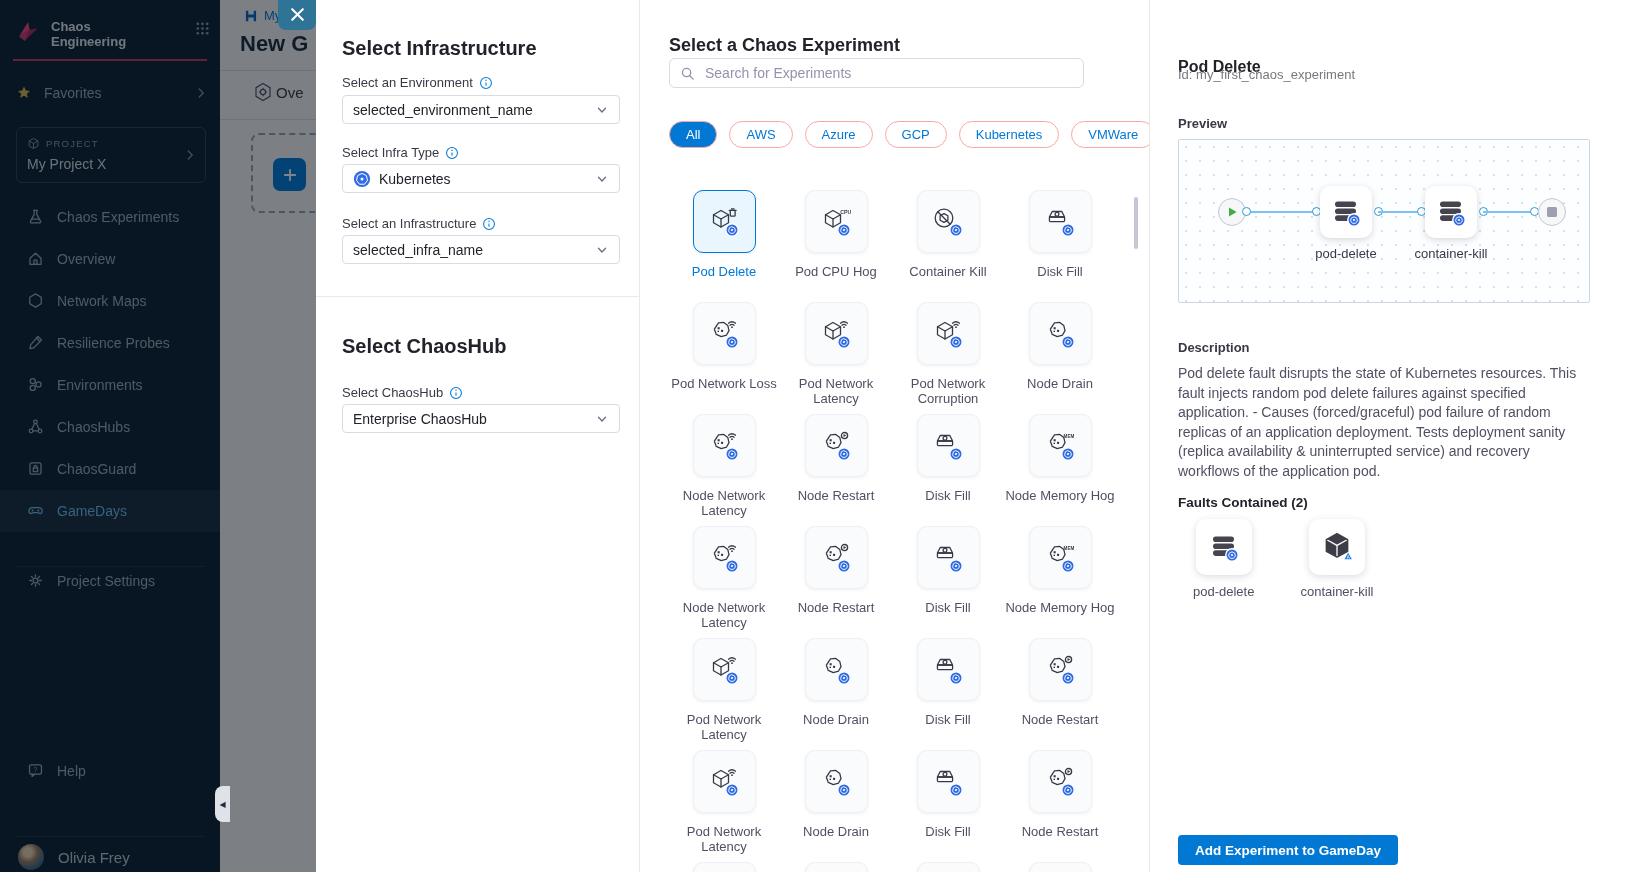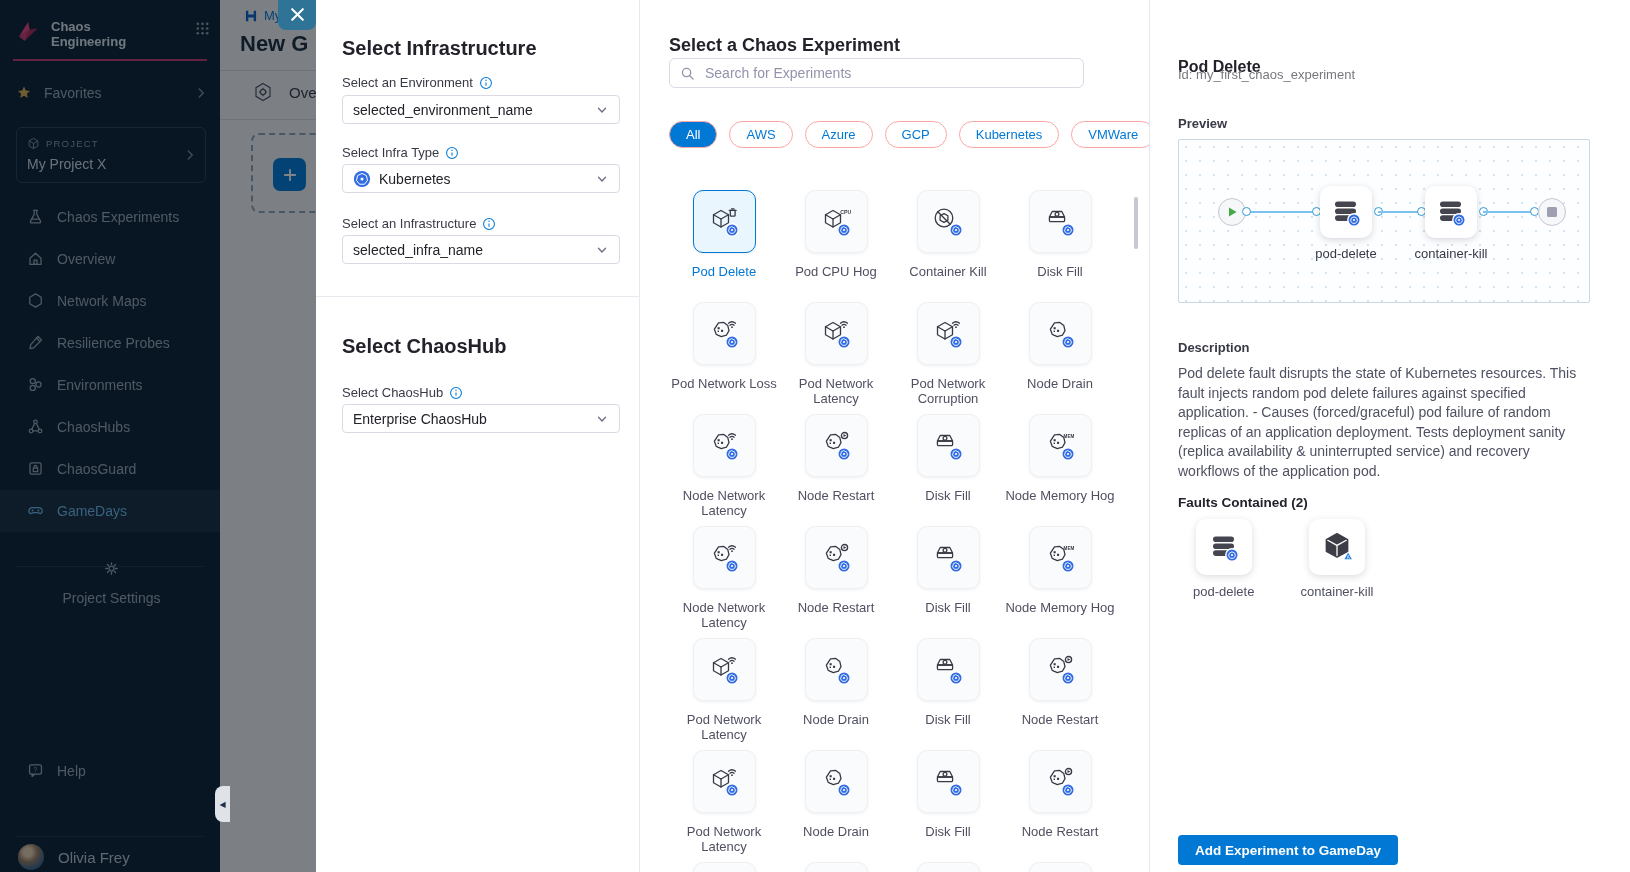--- a/index.html
+++ b/index.html
@@ -20,37 +20,37 @@
               border-radius:6px;padding:9px 10px;}
   .sb-proj-kicker{display:flex;align-items:center;gap:6px;font-size:9.5px;letter-spacing:1.2px;color:#8b99a5;}
   .sb-proj-name{font-size:14px;color:#d2dae1;margin-top:6px;}
   .sb-proj-chev{position:absolute;right:8px;top:20px;color:#7e8d99;}
   .sb-nav{position:absolute;left:0;right:0;top:196px;}
   .sb-item{height:42px;display:flex;align-items:center;gap:12px;padding:0 12px 0 27px;color:#9aa7b2;
            font-size:14px;cursor:pointer;}
   .sb-item .ic{width:18px;height:18px;flex:0 0 18px;}
   .sb-item.active{background:#182c41;color:#6cb8e6;}
   .sb-sep{position:absolute;left:16px;right:16px;top:566px;height:1px;background:#1c3246;}
-  .sb-settings{position:absolute;left:0;right:12px;top:560px;flex-direction:column;}
+  .sb-settings{position:absolute;left:0;right:12px;top:560px;}
   .sb-help{position:absolute;left:0;right:0;top:750px;}
   .sb-rule2{position:absolute;left:16px;right:16px;top:836px;height:1px;background:#1c3246;}
   .sb-user{position:absolute;left:18px;top:844px;display:flex;align-items:center;gap:14px;
            color:#b9c4cd;font-size:15px;}
   .avatar{width:26px;height:26px;border-radius:50%;
           background:radial-gradient(circle at 38% 32%,#e8cfae 18%,#9a7d62 40%,#41658a 70%,#24405c);}
   .collapse-tab{position:absolute;left:215px;top:786px;width:15px;height:36px;background:#dfe3e7;
                 border-radius:8px 0 0 8px;z-index:42;display:flex;align-items:center;justify-content:center;
                 font-size:8px;color:#1b2e4a;}
   
   .page-sliver{position:absolute;left:220px;top:0;width:96px;height:872px;background:#f4f5f7;}
   .crumb{position:absolute;left:24px;top:8px;display:flex;align-items:center;gap:6px;font-size:13px;
          color:#0278d5;white-space:nowrap;}
   .bg-title{position:absolute;left:20px;top:31px;font-size:22px;font-weight:bold;color:#1c2a3d;white-space:nowrap;}
   .bg-rule1{position:absolute;left:0;right:0;top:70px;height:1px;background:#d9dbe0;}
-  .bg-tab{position:absolute;left:32px;top:81px;display:flex;align-items:center;gap:15px;font-size:15px;
+  .bg-tab{position:absolute;left:32px;top:81px;display:flex;align-items:center;gap:2px;font-size:15px;
           color:#383946;white-space:nowrap;}
   .bg-rule2{position:absolute;left:0;right:0;top:119px;height:1px;background:#d9dbe0;}
   .bg-dashed{position:absolute;left:31px;top:133px;width:82px;height:80px;border:2px dashed #8fa3b5;border-radius:8px;}
   .bg-plus{position:absolute;left:53px;top:158px;width:33px;height:33px;border-radius:7px;background:#0278d5;
            display:flex;align-items:center;justify-content:center;}
   .dim{position:absolute;left:0;top:0;width:316px;height:872px;background:rgba(4,11,19,0.5);z-index:40;}
   
   .close-btn{position:absolute;left:278px;top:-8px;width:38px;height:38px;border-radius:8px;background:#2f7396;
              z-index:46;border:none;display:flex;align-items:flex-end;justify-content:center;padding:0 0 7px;cursor:pointer;}
   .modal{position:absolute;left:316px;top:0;width:1314px;height:872px;background:#fff;z-index:45;}

